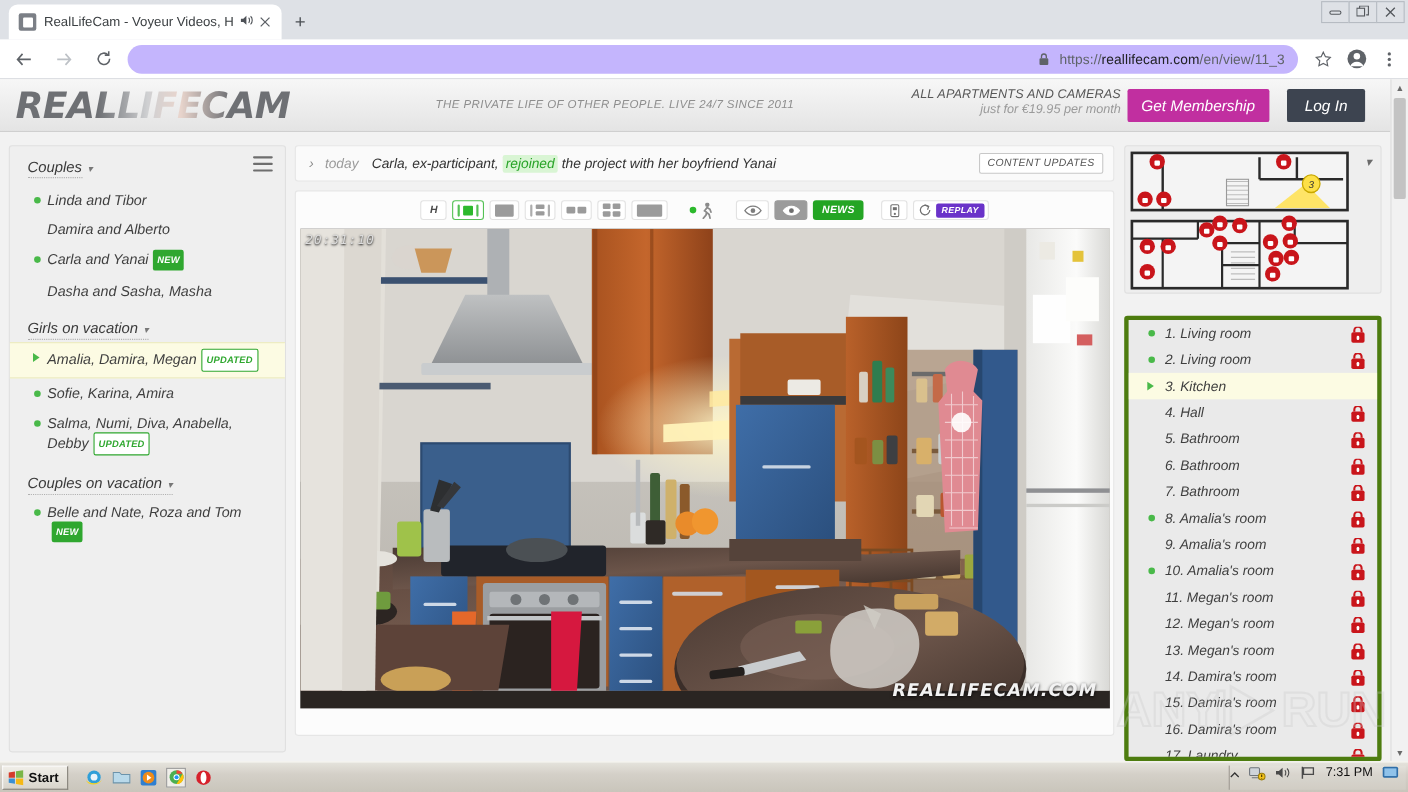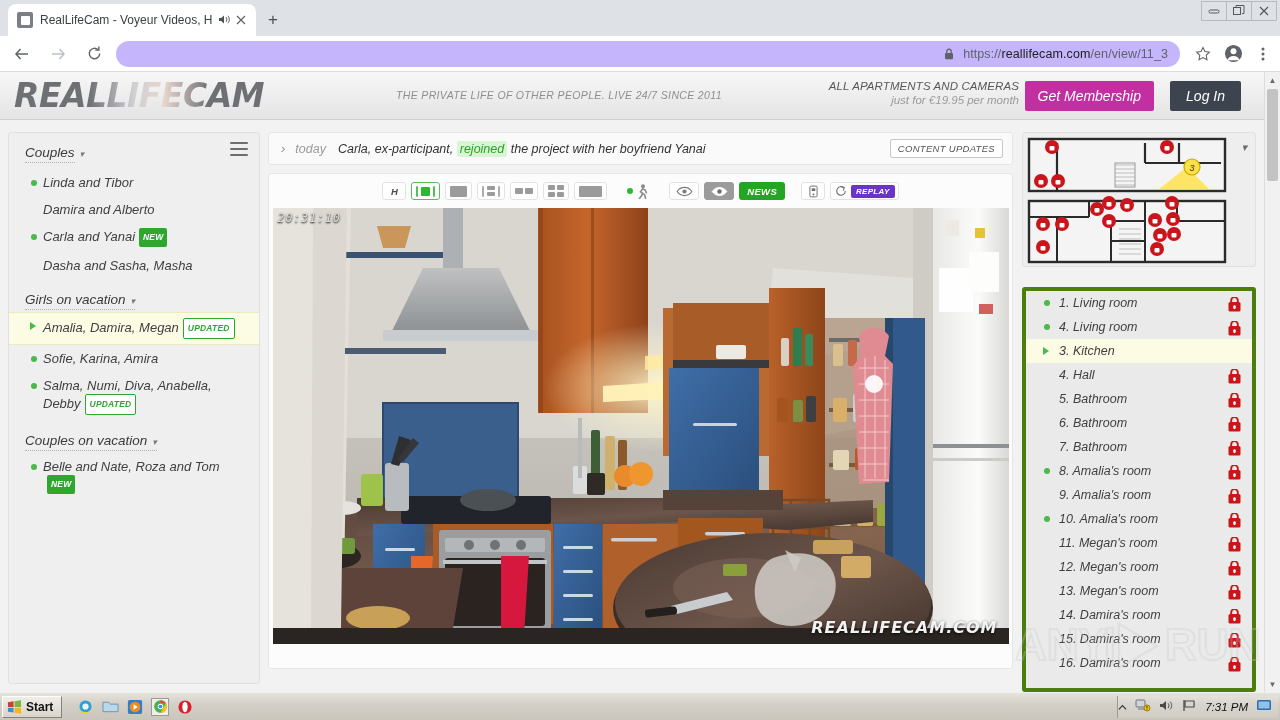--- a/index.html
+++ b/index.html
@@ -265,23 +265,23 @@
     margin-left: 2px; height: 22px; display: flex; align-items: center;
     padding: 0 8px 0 4px; gap: 4px;
     background: linear-gradient(#f0eee8,#d8d4cb);
     border: 1px solid #fff; border-right-color:#85827a; border-bottom-color:#85827a;
     font-size: 12px; font-weight: bold; color: #111;
   }
   .ql { display: flex; align-items: center; gap: 7px; margin-left: 14px; }
   .ql .qi { width: 18px; height: 18px; display:flex; align-items:center; justify-content:center; }
   .ql .qi.active { border: 1px solid #9a9a9a; background: #efeee9; }
   .tray {
-    position: absolute; right: 2px; height: 22px; display: flex; align-items: center;
+    position: absolute; right: 2px; height: 22px; display: flex; align-items: flex-start;
     gap: 8px; padding: 0 6px 0 0;
-    border-left: 1px solid #9e9a92; background: rgba(255,255,255,.12); font-style: italic;
+    border-left: 1px solid #9e9a92; background: rgba(255,255,255,.12);
   }
   .tray .clock { font-size: 11.5px; color: #111; }
 </style>
 </head>
 <body>
 
 <div id="app">
 
   <div class="chrome-tabstrip">
     <div class="tab">
@@ -820,21 +820,21 @@
           <span class="dot"></span>
           <span>1. Living room</span>
           <span class="lock"><svg width="13" height="15" viewBox="0 0 13 15">
                 <rect x="0.5" y="5" width="12" height="9.5" rx="1.6" fill="#c9151b"></rect>
                 <path d="M3.2 5V3.4a3.3 3.3 0 0 1 6.6 0V5" stroke="#c9151b" stroke-width="1.9" fill="none"></path>
                 <rect x="5.3" y="8.2" width="2.4" height="3.8" rx="1.1" fill="#fff"></rect>
               </svg></span>
         </div>
         <div class="room">
           <span class="dot"></span>
-          <span>4. Living room</span>
+          <span>2. Living room</span>
           <span class="lock"><svg width="13" height="15" viewBox="0 0 13 15">
                 <rect x="0.5" y="5" width="12" height="9.5" rx="1.6" fill="#c9151b"></rect>
                 <path d="M3.2 5V3.4a3.3 3.3 0 0 1 6.6 0V5" stroke="#c9151b" stroke-width="1.9" fill="none"></path>
                 <rect x="5.3" y="8.2" width="2.4" height="3.8" rx="1.1" fill="#fff"></rect>
               </svg></span>
         </div>
         <div class="room hl">
           <span class="play-tri"></span>
           <span>3. Kitchen</span>
         </div>
@@ -931,20 +931,28 @@
         <div class="room">
           <span>15. Damira's room</span>
           <span class="lock"><svg width="13" height="15" viewBox="0 0 13 15">
                 <rect x="0.5" y="5" width="12" height="9.5" rx="1.6" fill="#c9151b"></rect>
                 <path d="M3.2 5V3.4a3.3 3.3 0 0 1 6.6 0V5" stroke="#c9151b" stroke-width="1.9" fill="none"></path>
                 <rect x="5.3" y="8.2" width="2.4" height="3.8" rx="1.1" fill="#fff"></rect>
               </svg></span>
         </div>
         <div class="room">
           <span>16. Damira's room</span>
+          <span class="lock"><svg width="13" height="15" viewBox="0 0 13 15">
+                <rect x="0.5" y="5" width="12" height="9.5" rx="1.6" fill="#c9151b"></rect>
+                <path d="M3.2 5V3.4a3.3 3.3 0 0 1 6.6 0V5" stroke="#c9151b" stroke-width="1.9" fill="none"></path>
+                <rect x="5.3" y="8.2" width="2.4" height="3.8" rx="1.1" fill="#fff"></rect>
+              </svg></span>
+        </div>
+        <div class="room">
+          <span>17. Laundry</span>
           <span class="lock"><svg width="13" height="15" viewBox="0 0 13 15">
                 <rect x="0.5" y="5" width="12" height="9.5" rx="1.6" fill="#c9151b"></rect>
                 <path d="M3.2 5V3.4a3.3 3.3 0 0 1 6.6 0V5" stroke="#c9151b" stroke-width="1.9" fill="none"></path>
                 <rect x="5.3" y="8.2" width="2.4" height="3.8" rx="1.1" fill="#fff"></rect>
               </svg></span>
         </div>
       </div>
     </div>
 
     <div class="pg-scroll">

